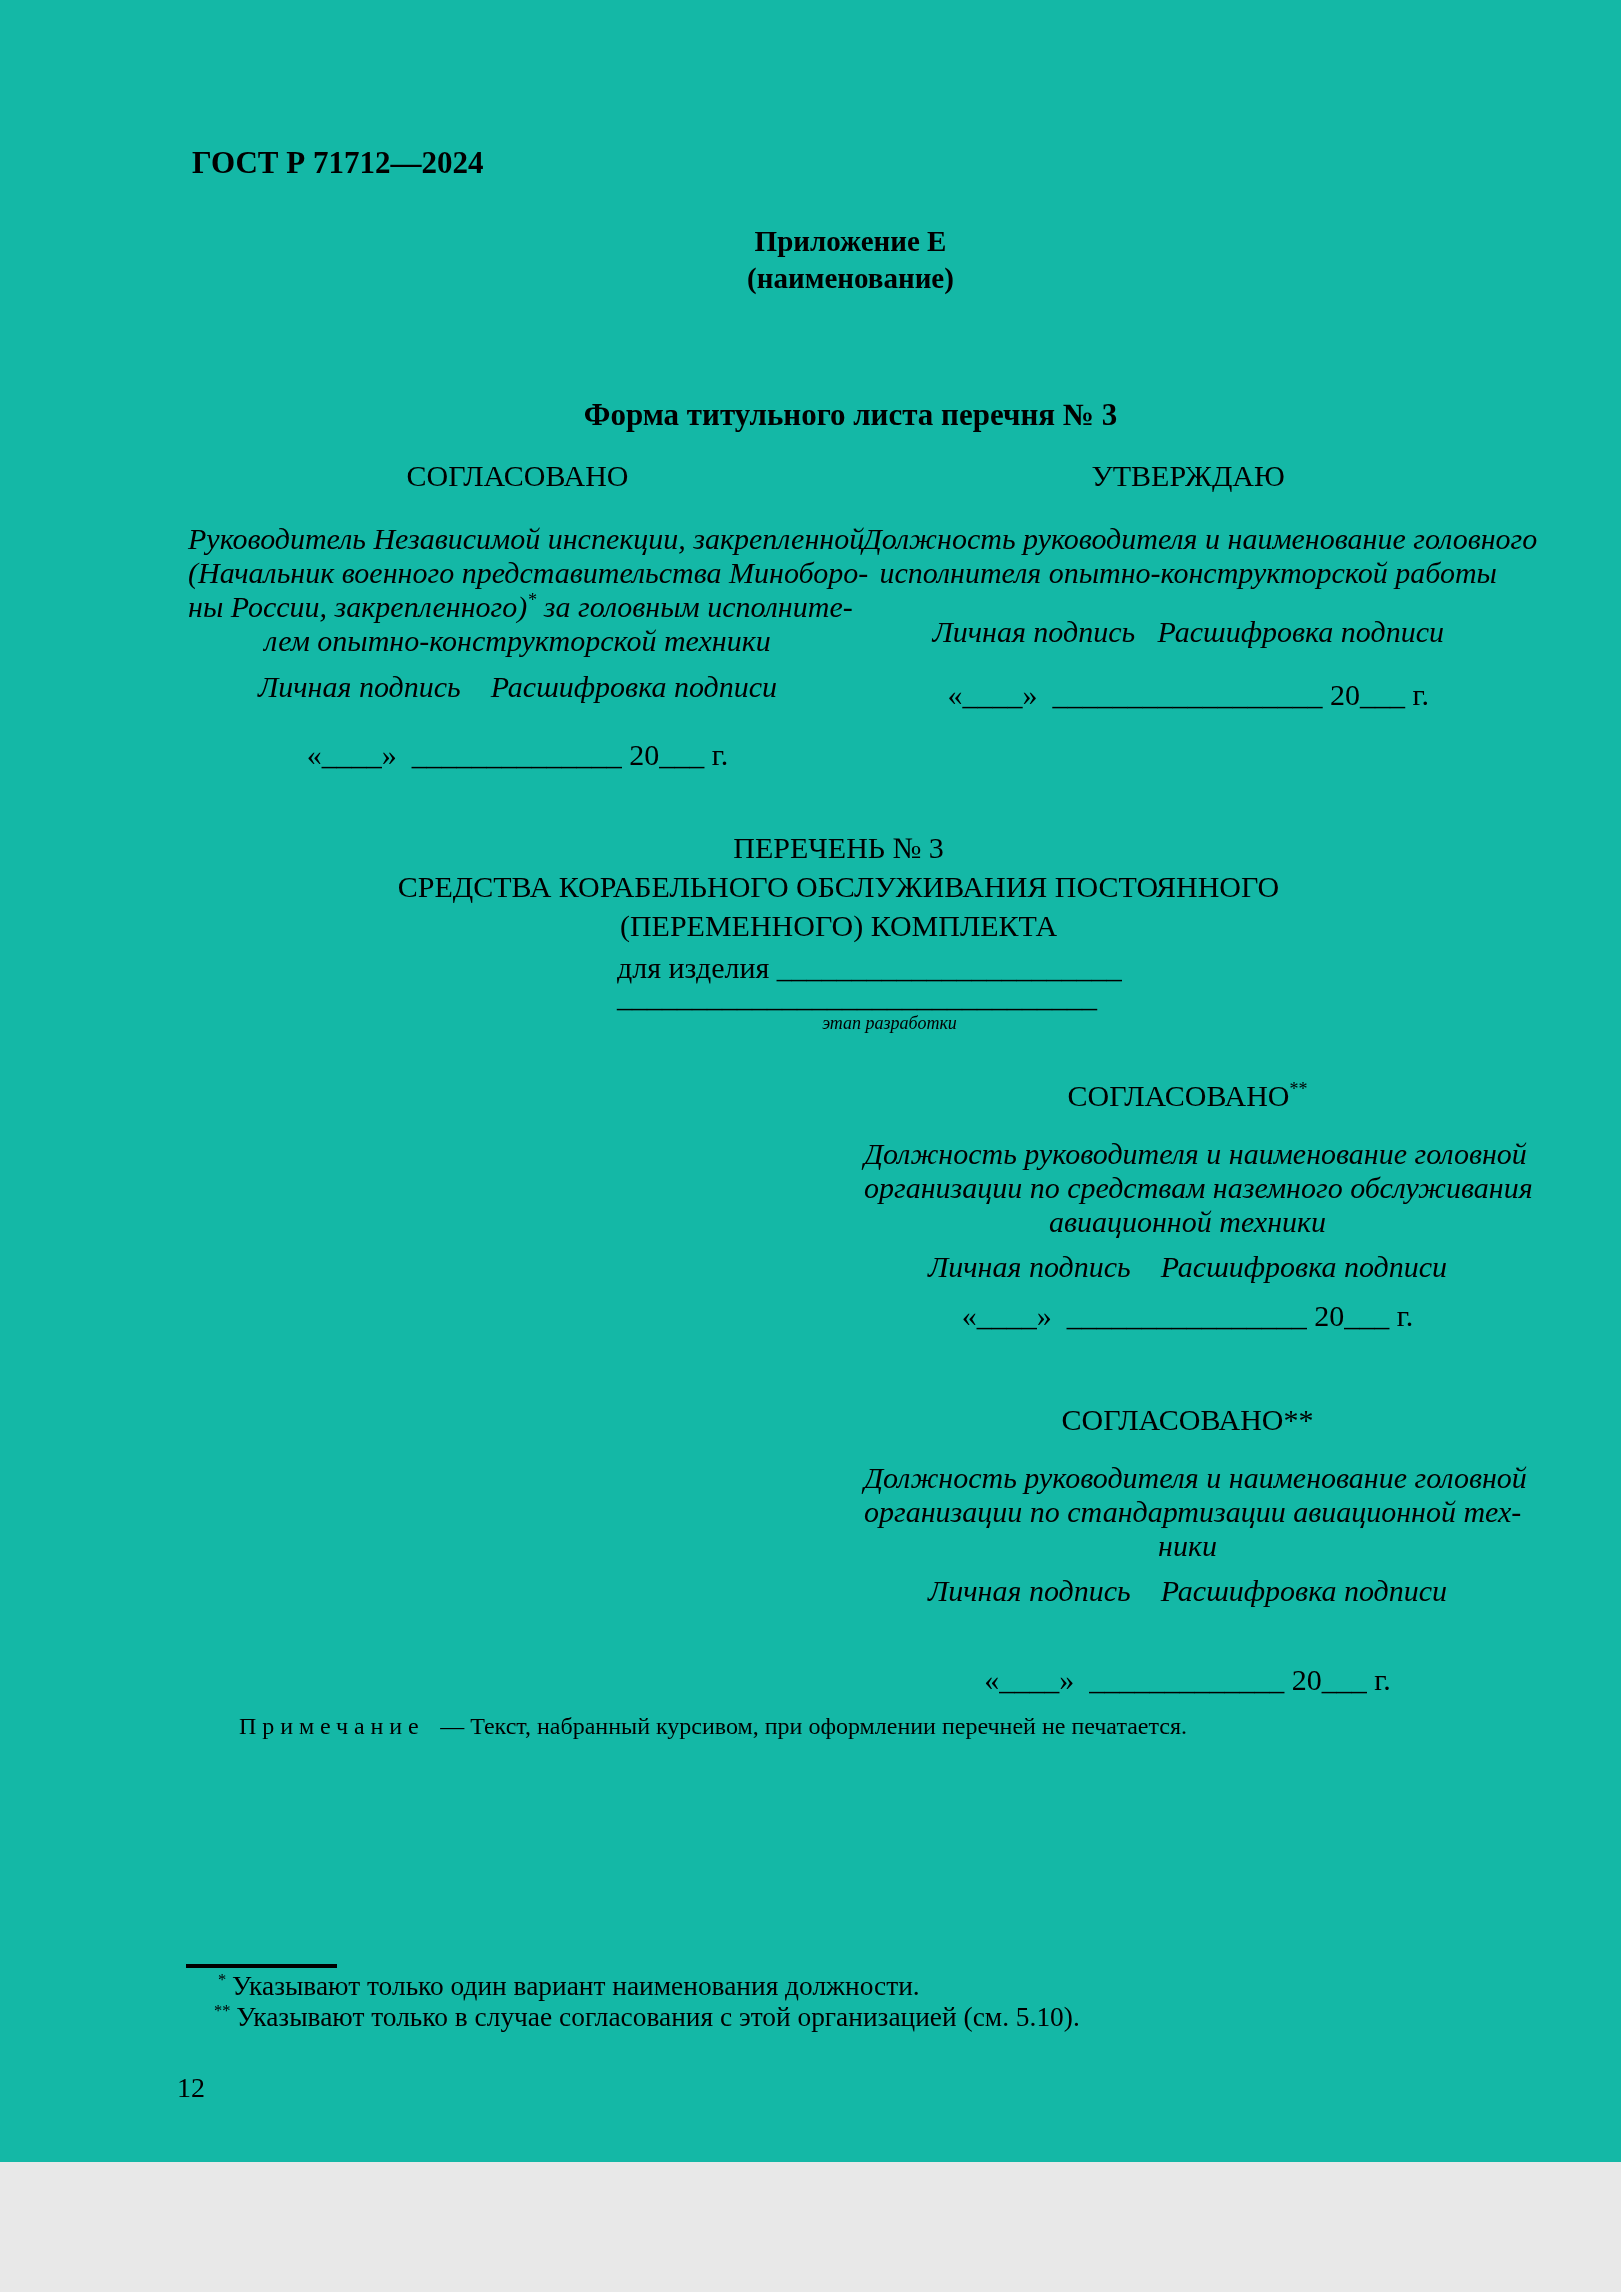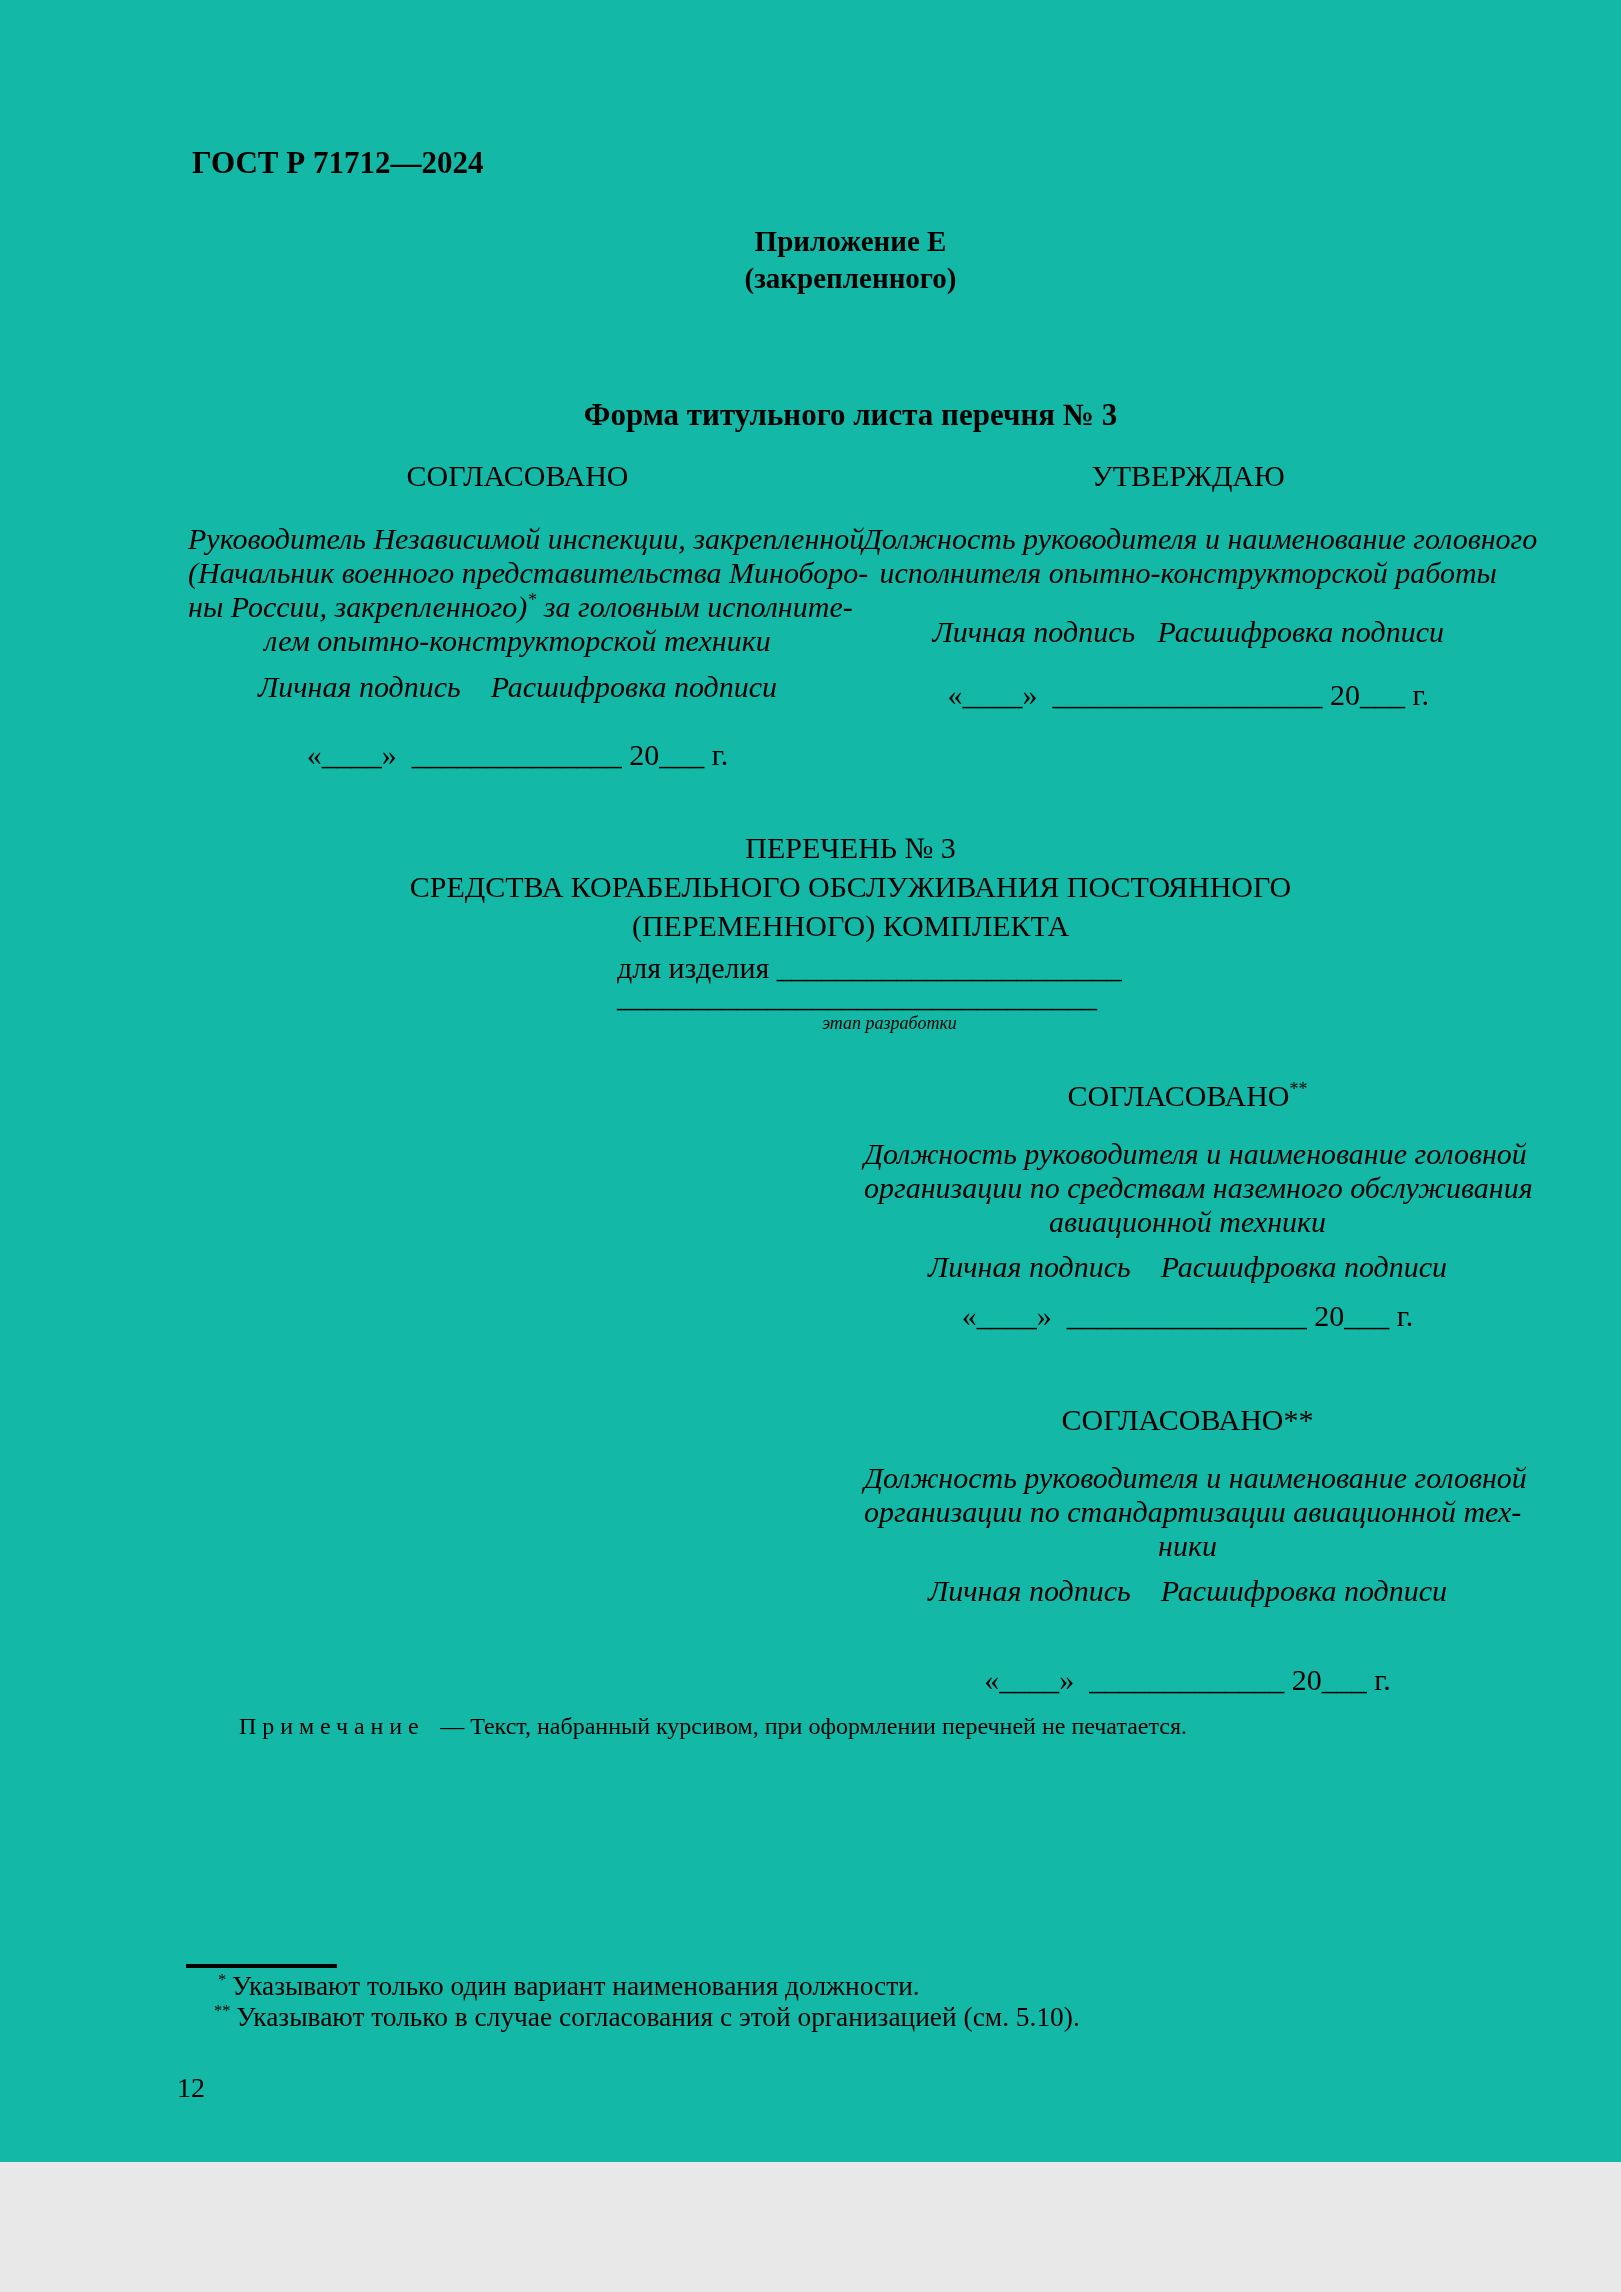--- a/index.html
+++ b/index.html
@@ -24,21 +24,21 @@
   .col-body{font-size:30px;line-height:34px;font-style:italic;white-space:nowrap;}
   .sig-row{font-size:30px;line-height:34px;font-style:italic;white-space:pre;}
   .col-l .sig-row{margin-top:11.8px;}
   .col-r .sig-row{margin-top:24.5px;}
   .date-row{font-size:30px;line-height:34px;white-space:pre;}
   .col-l .date-row{margin-top:34px;}
   .col-r .date-row{margin-top:29px;}
 
   sup.fsup{font-size:60%;vertical-align:super;line-height:0;}
 
-  .list-title{left:192px;top:828px;width:1317px;font-size:30px;line-height:39px;text-align:center;white-space:nowrap;}
+  .list-title{left:180px;top:828px;width:1317px;font-size:30px;line-height:39px;text-align:center;white-space:nowrap;}
 
   .izdelie{left:617px;top:951px;width:545px;}
   .izdelie .line1{font-size:30px;line-height:34px;white-space:pre;text-align:left;}
   .izdelie .line2{font-size:30px;line-height:23.5px;white-space:pre;text-align:left;}
   .izdelie .caption{font-size:18px;line-height:29px;font-style:italic;text-align:center;}
 
   .sogl{width:647px;text-align:center;}
   .sogl-1{left:864px;top:1078px;}
   .sogl-2{left:864px;top:1402px;}
   .sogl .col-heading{margin-bottom:23.5px;}
@@ -60,21 +60,21 @@
 </style>
 </head>
 <body>
 
 <div class="page">
 
   <div class="abs doc-number">ГОСТ Р 71712—2024</div>
 
   <div class="abs annex">
     <div>Приложение Е</div>
-    <div>(закрепленного)</div>
+    <div>(наименование)</div>
   </div>
 
   <div class="abs form-title">Форма титульного листа перечня № 3</div>
 
   <div class="abs top-cols">
     <div class="col-l">
       <div class="col-heading">СОГЛАСОВАНО</div>
       <div class="col-body">
         <span>Руководитель Независимой инспекции, закрепленной</span><br>
         <span>(Начальник военного представительства Миноборо-</span><br>

